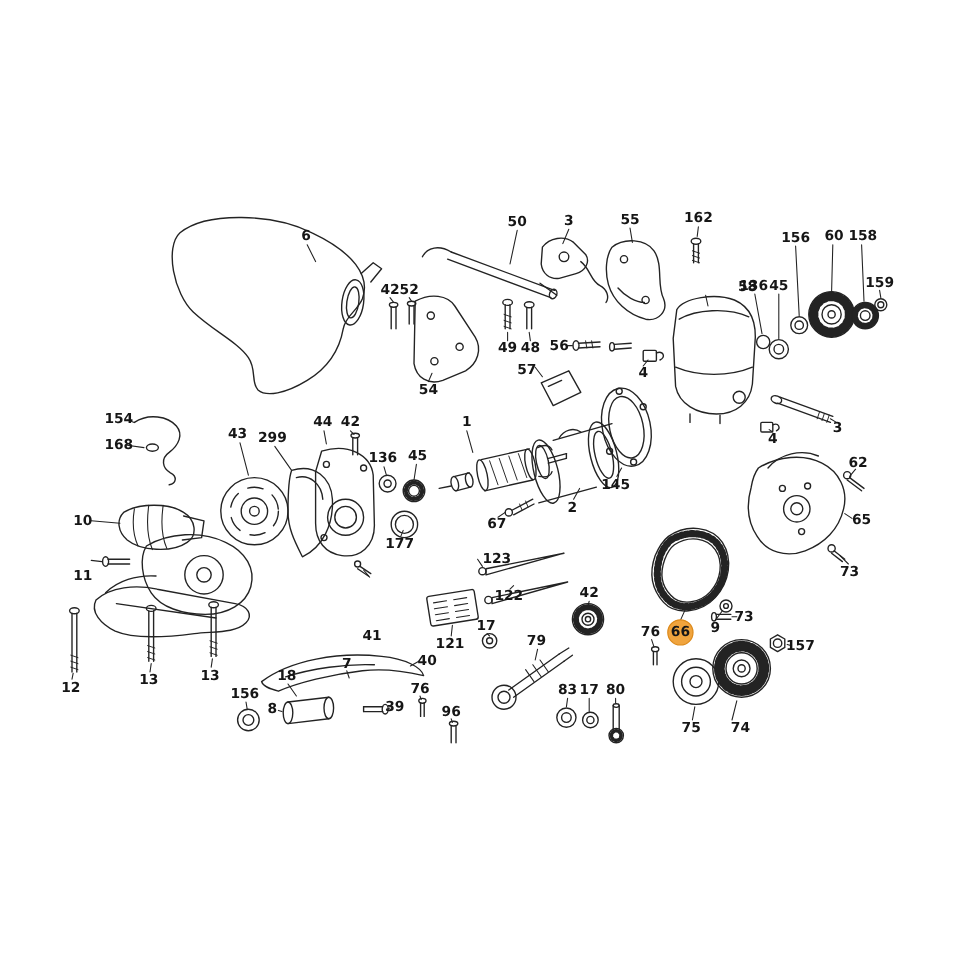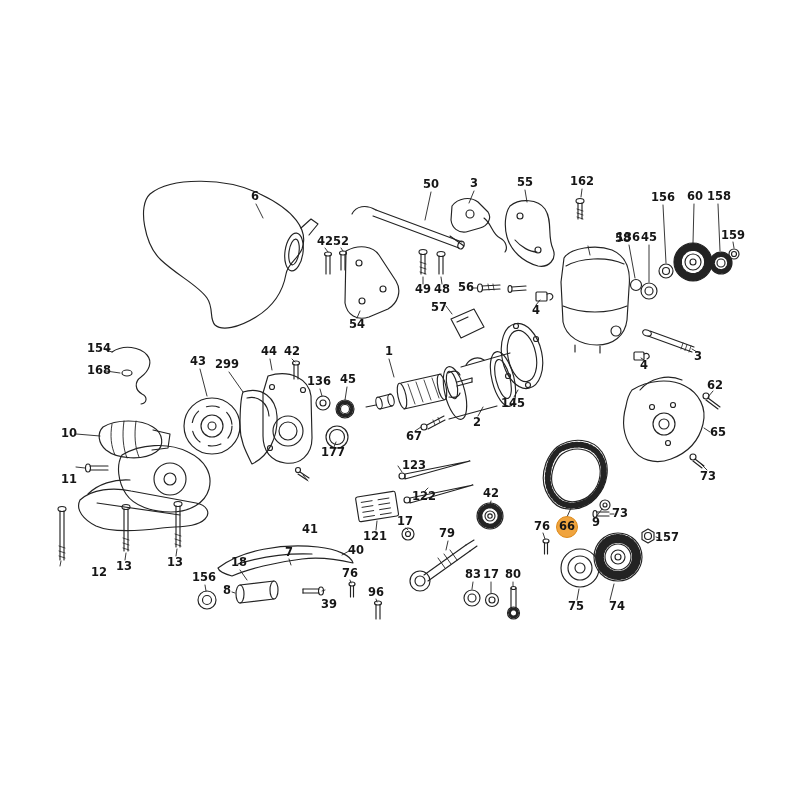--- a/index.html
+++ b/index.html
@@ -437,25 +437,25 @@
       <span class="part-label" style="left: 542px; top: 527px;">76</span>
       <span class="part-label highlighted" style="left: 567px; top: 527px;">66</span>
       <span class="part-label" style="left: 447px; top: 534px;">79</span>
       <span class="part-label" style="left: 375px; top: 537px;">121</span>
       <span class="part-label" style="left: 667px; top: 538px;">157</span>
       <span class="part-label" style="left: 356px; top: 551px;">40</span>
       <span class="part-label" style="left: 289px; top: 553px;">7</span>
       <span class="part-label" style="left: 239px; top: 563px;">18</span>
       <span class="part-label" style="left: 175px; top: 563px;">13</span>
       <span class="part-label" style="left: 124px; top: 567px;">13</span>
-      <span class="part-label" style="left: 59px; top: 573px; margin-left: 40px;">12</span>
+      <span class="part-label" style="left: 59px; top: 573px;">12</span>
       <span class="part-label" style="left: 350px; top: 574px;">76</span>
       <span class="part-label" style="left: 473px; top: 575px;">83</span>
       <span class="part-label" style="left: 491px; top: 575px;">17</span>
       <span class="part-label" style="left: 513px; top: 575px;">80</span>
       <span class="part-label" style="left: 204px; top: 578px;">156</span>
-      <span class="part-label" style="left: 329px; top: 589px; margin-top: 16px;">39</span>
+      <span class="part-label" style="left: 329px; top: 589px;">39</span>
       <span class="part-label" style="left: 227px; top: 591px;">8</span>
       <span class="part-label" style="left: 376px; top: 593px;">96</span>
       <span class="part-label" style="left: 576px; top: 607px;">75</span>
       <span class="part-label" style="left: 617px; top: 607px;">74</span>
     </div>
 </div>
 
 </body></html>

